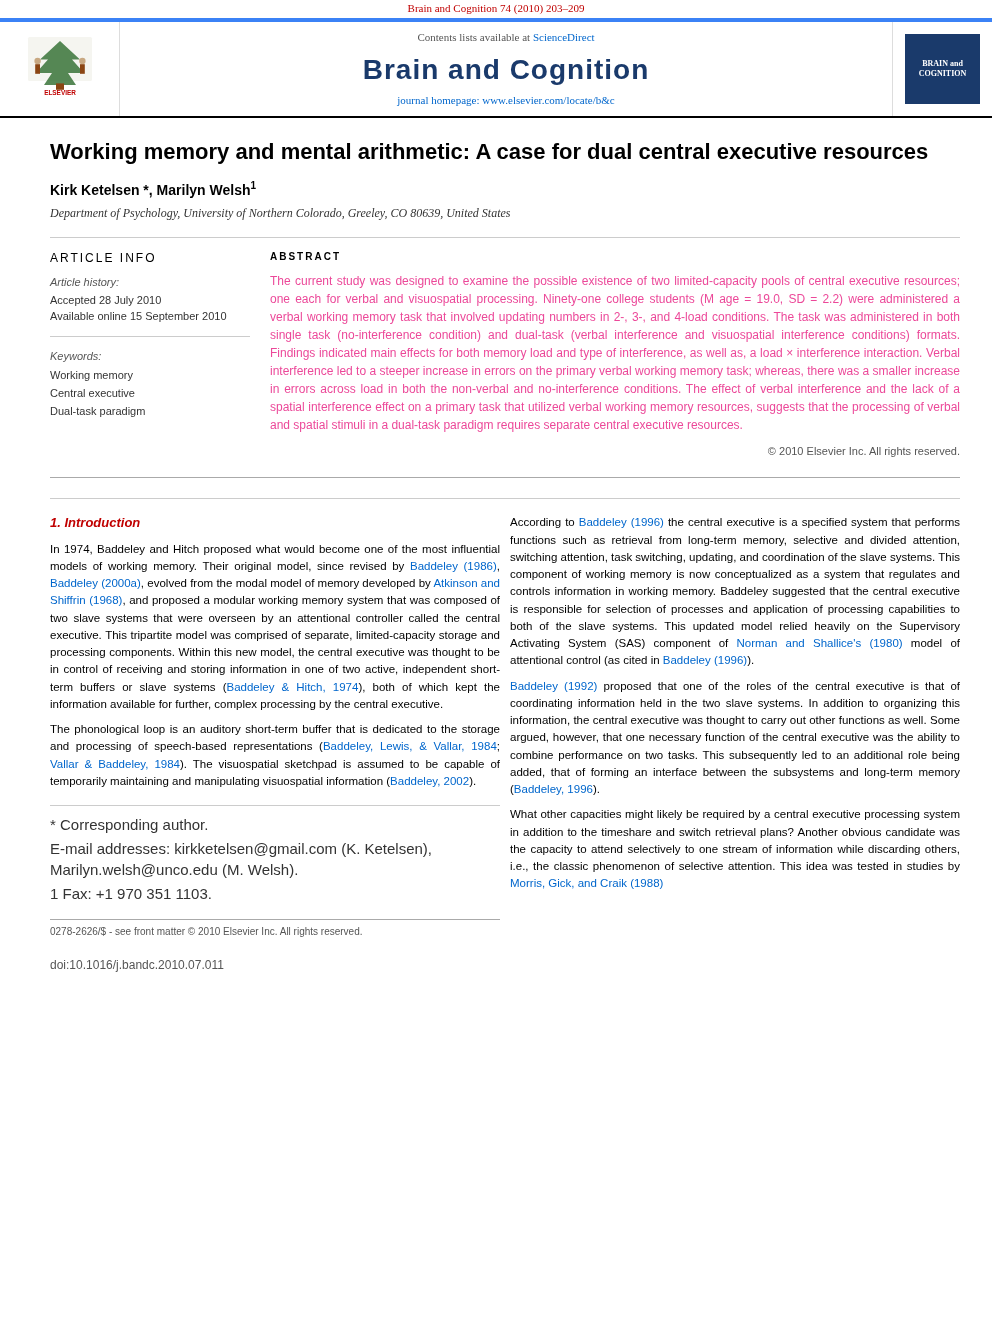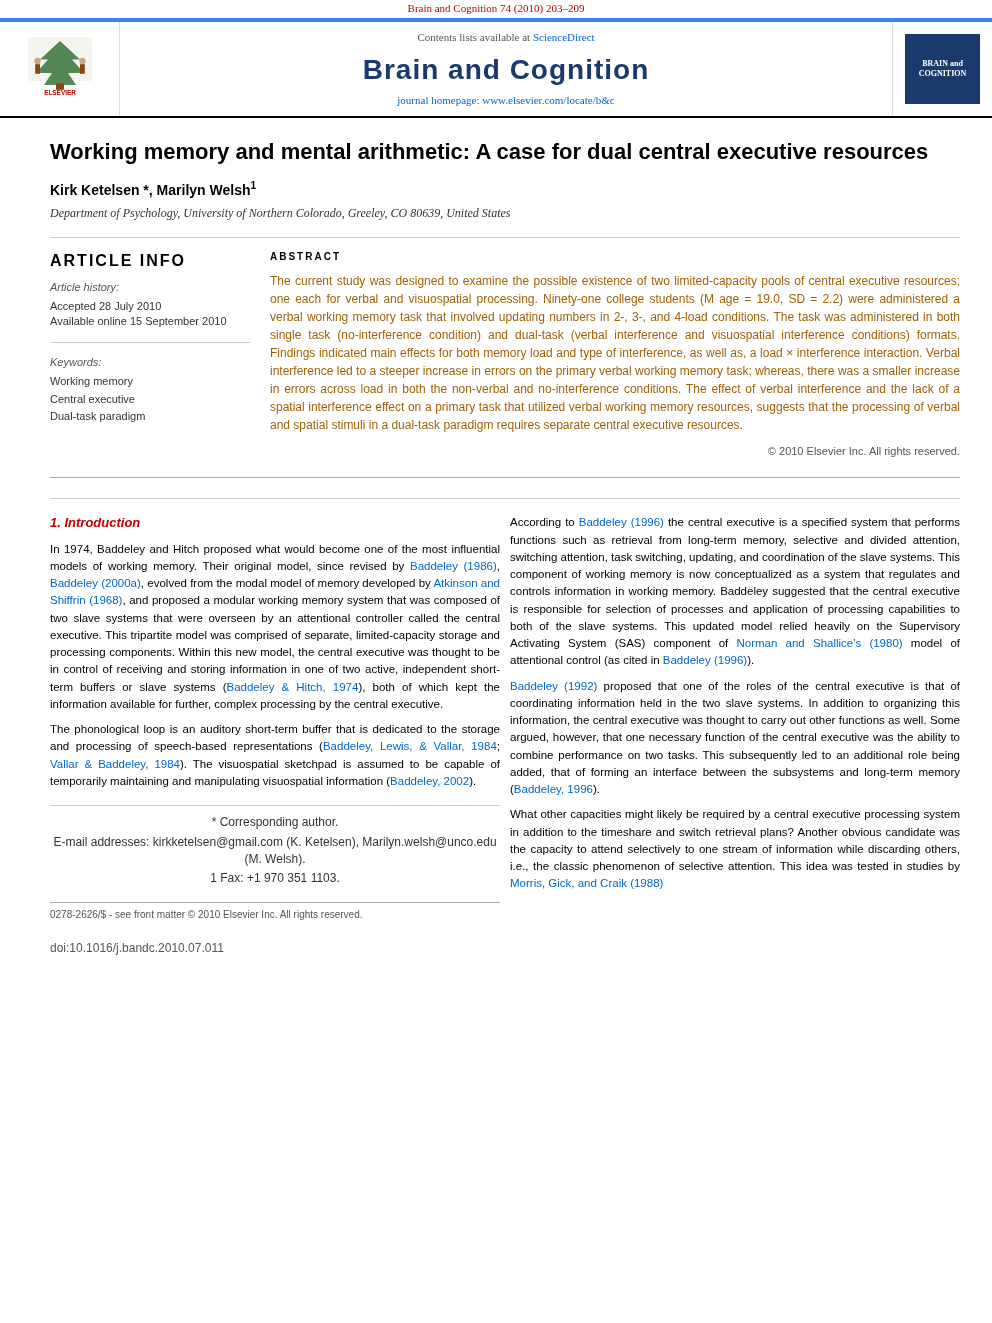--- a/index.html
+++ b/index.html
@@ -139,22 +139,22 @@
     .col-left {
       width: 200px;
       min-width: 200px;
     }
     .col-right {
       flex: 1;
     }
 
     
     .info-box-title {
-      font-size: 16px;
-      font-weight: bold;
+      font-size: 12px;
+      font-weight: normal;
       letter-spacing: 2px;
       text-transform: uppercase;
       color: #000;
       font-family: Arial, sans-serif;
       margin-bottom: 8px;
     }
     .info-section {
       margin-bottom: 10px;
     }
     .info-label {
@@ -184,21 +184,21 @@
       text-transform: uppercase;
       color: #000;
       font-family: Arial, sans-serif;
       margin-bottom: 8px;
     }
     .abstract-text {
       font-size: 12px;
       line-height: 1.5;
       text-align: justify;
       font-family: Arial, sans-serif;
-      color: #a16207;
+      color: #ec4899;
     }
     .copyright-note {
       font-size: 11px;
       color: #555;
       text-align: right;
       margin-top: 10px;
       font-family: Arial, sans-serif;
     }
 
     
@@ -236,24 +236,23 @@
     }
     .body-text .link {
       display: inline;
     }
 
     
     .footnotes {
       margin-top: 15px;
       border-top: 1px solid #ccc;
       padding-top: 8px;
-      font-size: 12px;
+      font-size: 15px;
       color: #333;
       font-family: Arial, sans-serif;
-      text-align: center;
     }
     .footnotes p {
       margin-bottom: 3px;
       line-height: 1.4;
     }
 
     
     .footer-bar {
       margin-top: 15px;
       border-top: 1px solid #aaa;

